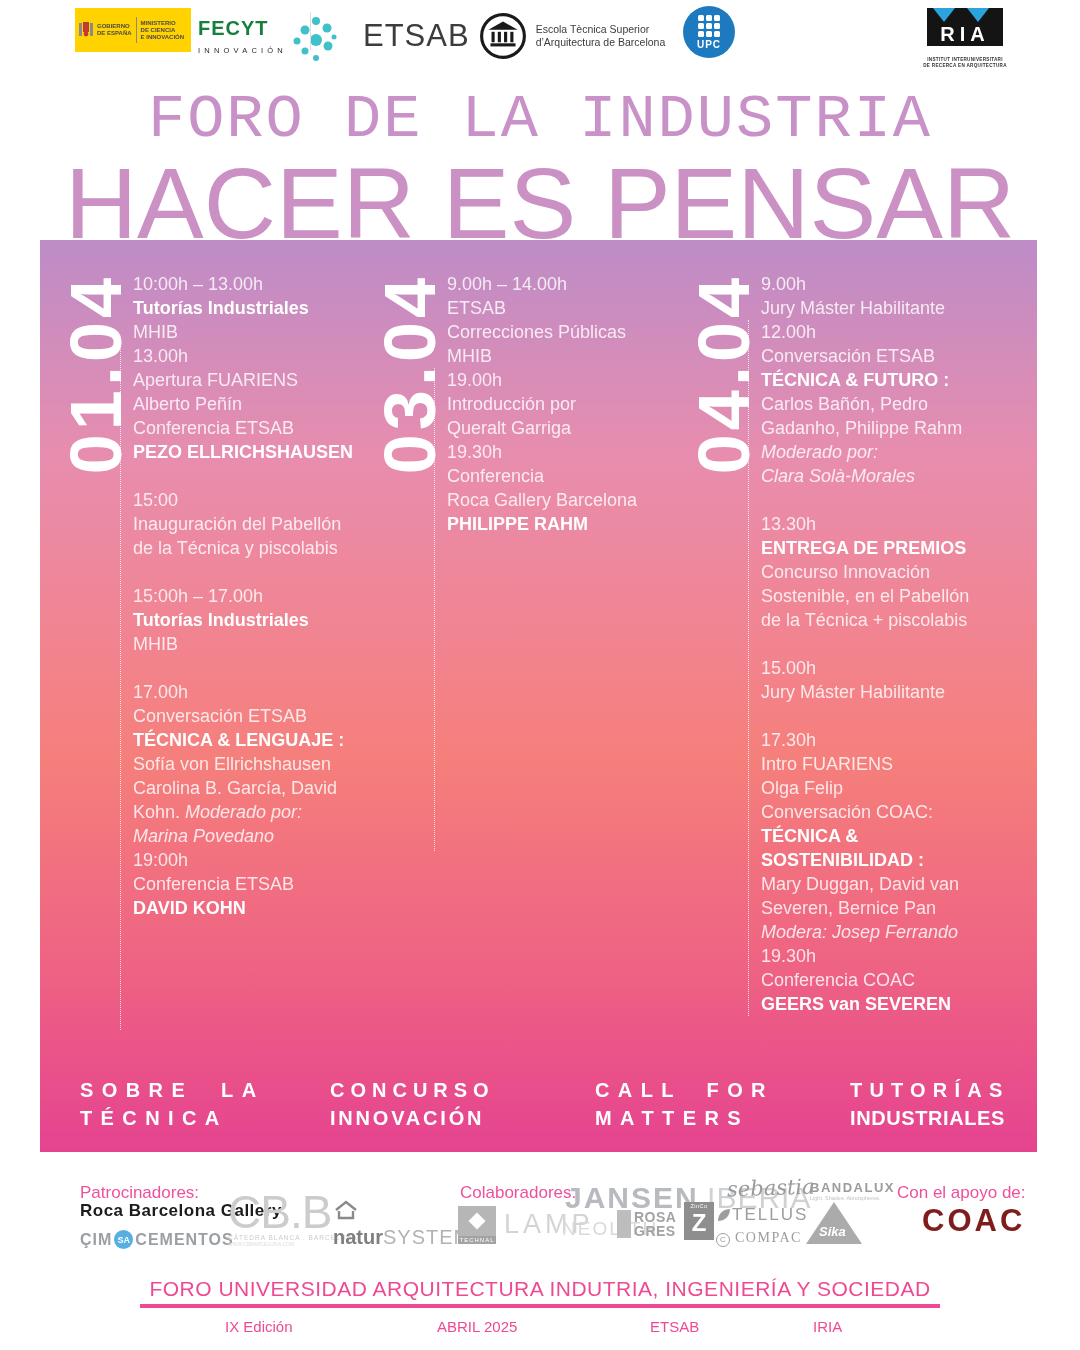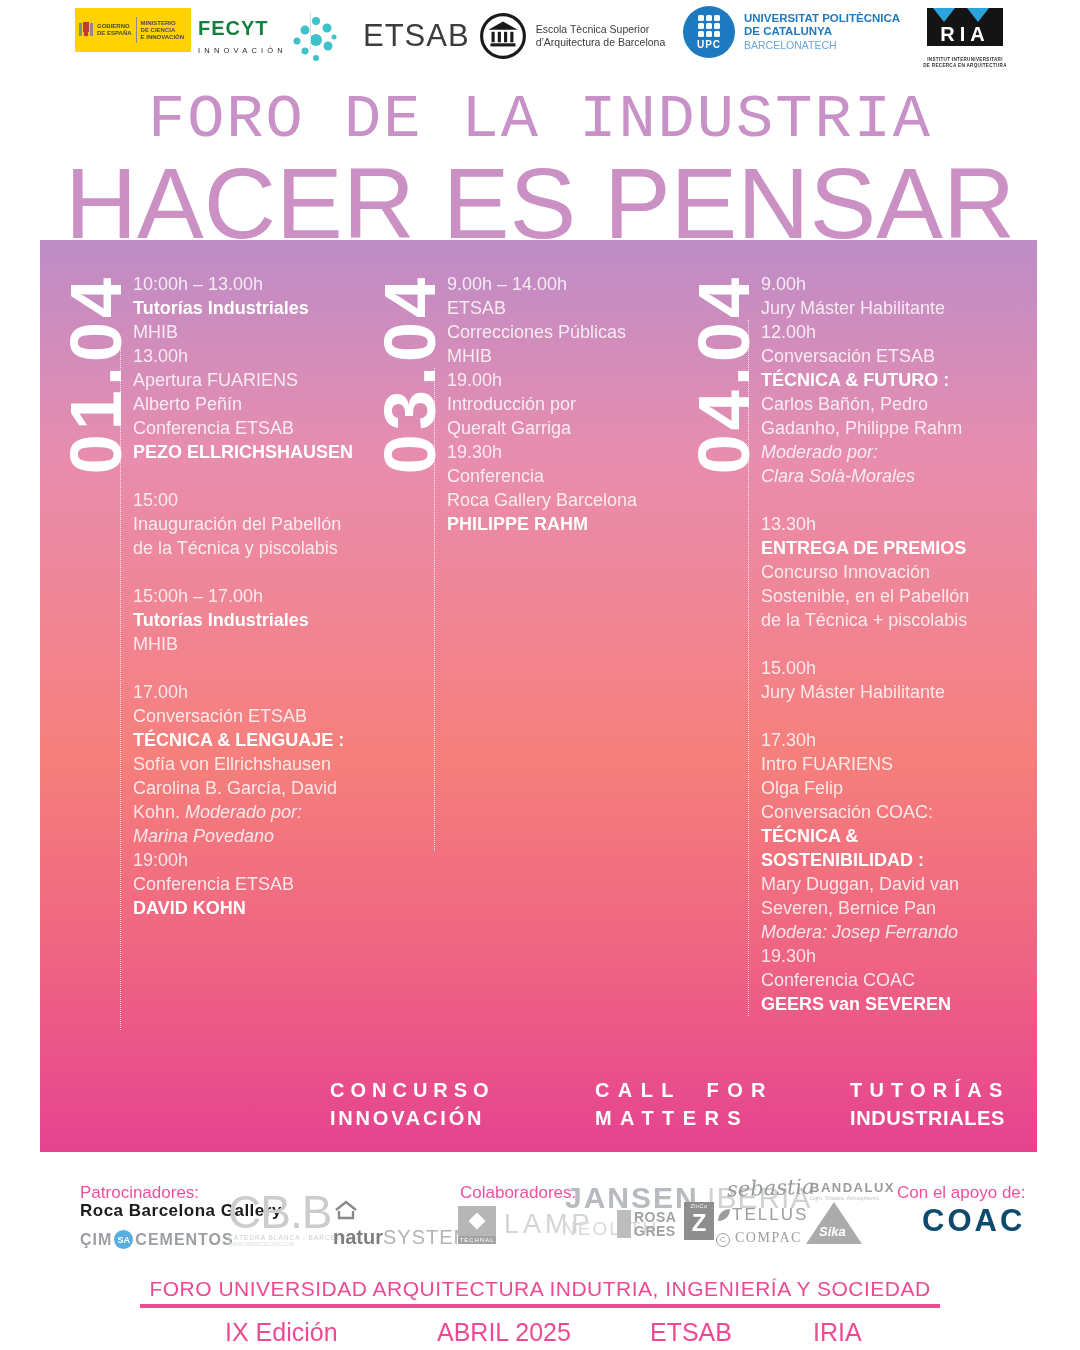--- a/index.html
+++ b/index.html
@@ -95,26 +95,26 @@
   .zinco .zn{font-size:5.5px;letter-spacing:.5px;line-height:8px;}
   .zinco .zz{font-size:24px;font-weight:800;line-height:26px;}
   .tellus{position:absolute;left:716px;top:1205px;color:#9d9d9d;}
   .tellus .tline{display:flex;align-items:center;gap:0;font-size:17px;letter-spacing:2px;}
   .compac{font-size:14px;font-family:"Liberation Serif",serif;color:#9d9d9d;margin-top:5px;letter-spacing:1.5px;}
   .compac .circ{display:inline-block;width:12px;height:12px;border:1px solid #9d9d9d;border-radius:50%;
     font-size:8px;text-align:center;line-height:12px;letter-spacing:0;font-family:"Liberation Sans",sans-serif;}
   .sika{position:absolute;left:806px;top:1202px;width:0;height:0;
     border-left:28px solid transparent;border-right:28px solid transparent;border-bottom:42px solid #ababab;}
   .sika span{position:absolute;left:-15px;top:22px;color:#fff;font-style:italic;font-weight:700;font-size:13px;}
-  .coac{position:absolute;left:922px;top:1203px;font-size:31px;font-weight:700;color:#0c4a6e;letter-spacing:3px;}
+  .coac{position:absolute;left:922px;top:1203px;font-size:31px;font-weight:700;color:#7f1d1d;letter-spacing:3px;}
   
   .foro-line{position:absolute;top:1277px;left:0;width:100%;text-align:center;
     font-size:21px;color:#ee4a94;letter-spacing:.5px;}
   .rule{position:absolute;left:140px;top:1304px;width:800px;height:4px;background:#ee4a94;}
-  .bot{position:absolute;top:1318px;font-size:25px;color:#ee4a94;}
+  .bot{position:absolute;top:1318px;font-size:15px;color:#ee4a94;}
   .bot-1{left:225px;} .bot-2{left:437px;} .bot-3{left:650px;} .bot-4{left:813px;}
 </style>
 </head>
 <body>
 
 <div class="hdr gob">
   <svg width="14" height="22" viewBox="0 0 14 22">
     <rect x="0" y="4" width="3" height="13" fill="#8a8a8a"></rect>
     <rect x="11" y="4" width="3" height="13" fill="#8a8a8a"></rect>
     <rect x="4" y="3" width="6" height="10" fill="#c23b33"></rect>
@@ -178,25 +178,20 @@
         <i></i>
         <i></i>
         <i></i>
         <i></i>
         <i></i>
         <i></i>
         <i></i>
       </div>
     <div class="upc-acr">UPC</div>
   </div>
-  <div class="upc-text">
-    <div>UNIVERSITAT POLITÈCNICA</div>
-    <div>DE CATALUNYA</div>
-    <div class="lt">BARCELONATECH</div>
-  </div>
 </div>
 
 <div class="hdr iria">
   <svg width="80" height="50" viewBox="0 0 80 50">
     <rect x="2" y="6" width="76" height="38" fill="#141414"></rect>
     <polygon points="8,6 30,6 19,20" fill="#2ba3dd"></polygon>
     <polygon points="42,6 64,6 53,20" fill="#2ba3dd"></polygon>
     <text x="40" y="39" fill="#ffffff" font-size="20" font-weight="bold" text-anchor="middle" letter-spacing="5" font-family="Liberation Sans, sans-serif">RIA</text>
   </svg>
   <div class="iria-cap">
@@ -320,20 +315,24 @@
             <div class="line"><span class="r">Severen, Bernice Pan</span></div>
             <div class="line"><span class="i">Modera: Josep Ferrando</span></div>
             <div class="line"><span class="r">19.30h</span></div>
             <div class="line"><span class="r">Conferencia COAC</span></div>
             <div class="line"><span class="b">GEERS van SEVEREN</span></div>
           </div>
         </div>
     </div>
   </div>
 
+  <div class="nav-item nav-1">
+    <div class="l1">SOBRE LA</div>
+    <div class="l2">TÉCNICA</div>
+  </div>
   <div class="nav-item nav-2">
     <div class="l1">CONCURSO</div>
     <div class="l2">INNOVACIÓN</div>
   </div>
   <div class="nav-item nav-3">
     <div class="l1">CALL FOR</div>
     <div class="l2">MATTERS</div>
   </div>
   <div class="nav-item nav-4">
     <div class="l1">TUTORÍAS</div>

